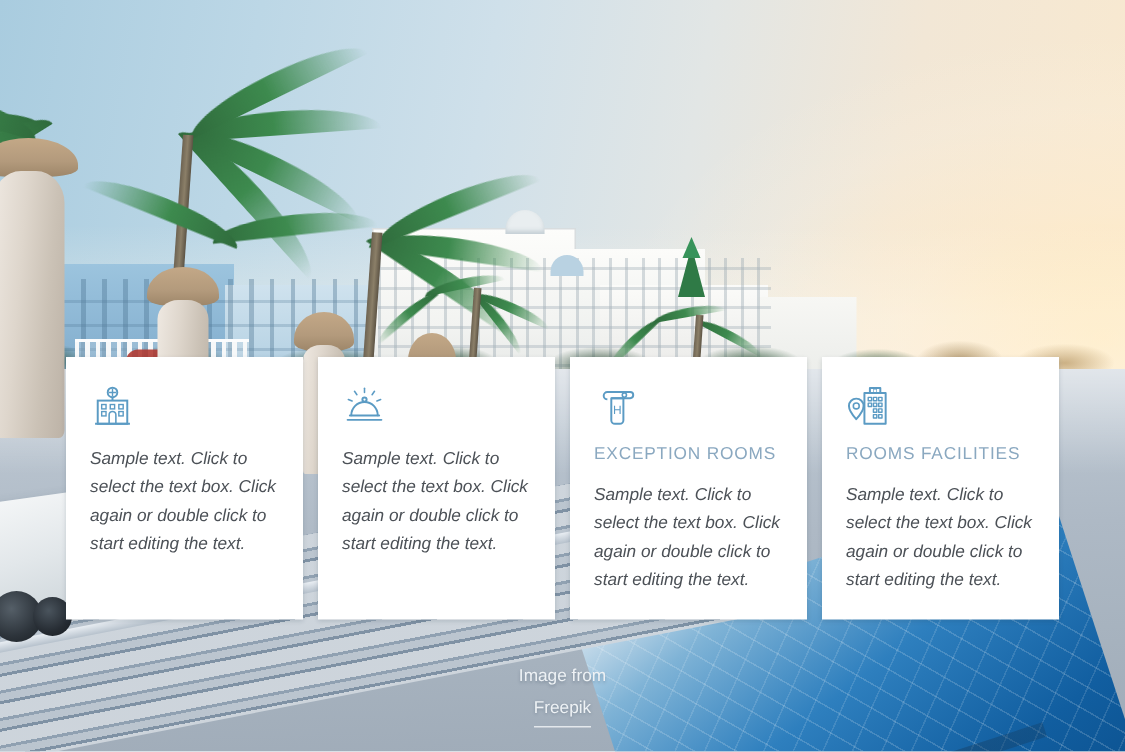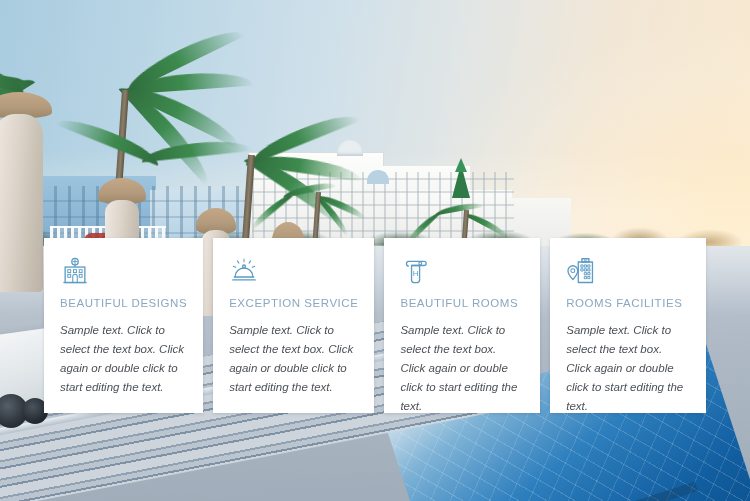--- a/index.html
+++ b/index.html
@@ -368,52 +368,50 @@
           <rect x="5.5" y="11.8" width="21" height="16.5"></rect>
           <path d="M3.6 28.3h24.8" stroke-width="1.4"></path>
           <rect x="8.3" y="14.6" width="3.1" height="3.1" stroke-width="1"></rect>
           <rect x="14.4" y="14.6" width="3.1" height="3.1" stroke-width="1"></rect>
           <rect x="20.5" y="14.6" width="3.1" height="3.1" stroke-width="1"></rect>
           <rect x="8.3" y="19.6" width="3.1" height="3.1" stroke-width="1"></rect>
           <rect x="20.5" y="19.6" width="3.1" height="3.1" stroke-width="1"></rect>
           <path d="M13.6 28.3v-6.4a2.4 2.4 0 0 1 4.8 0v6.4" stroke-width="1.1"></path>
         </svg>
       </div>
-      <div class="card-title">BEAUTIFUL DESIGNS</div>
       <div class="card-body">Sample text. Click to select the text box. Click again or double click to start editing the text.</div>
     </div>
 
     <div class="card">
       <div class="card-icon">
         <svg width="30" height="30" viewBox="0 0 32 32" fill="none" stroke="#5b9bc4" stroke-width="1.4" stroke-linecap="round">
           <path d="M4 25.5h24"></path>
           <path d="M5.6 22.4h20.8"></path>
           <path d="M6.6 22.2a9.4 9.4 0 0 1 18.8 0"></path>
           <circle cx="16" cy="11.1" r="1.5"></circle>
           <path d="M16 6.1v-3" stroke-width="1.1"></path>
           <path d="M10.6 7.6 8.9 5.2" stroke-width="1.1"></path>
           <path d="M21.4 7.6 23.1 5.2" stroke-width="1.1"></path>
           <path d="M7.2 12.1 4.5 11" stroke-width="1.1"></path>
           <path d="M24.8 12.1 27.5 11" stroke-width="1.1"></path>
         </svg>
       </div>
-      <div class="card-title">EXCEPTION SERVICE</div>
       <div class="card-body">Sample text. Click to select the text box. Click again or double click to start editing the text.</div>
     </div>
 
     <div class="card">
       <div class="card-icon">
         <svg width="30" height="30" viewBox="0 0 32 32" fill="none" stroke="#5b9bc4" stroke-width="1.4" stroke-linejoin="round">
           <path d="M12.3 10.1h13.4a2.2 2.2 0 0 0 0-4.4H9.5a2.6 2.6 0 0 0 0 5.2"></path>
           <circle cx="21.6" cy="7.9" r="1.5" stroke-width="1.1"></circle>
           <path d="M12.3 10.1h8.6v15.6a2.6 2.6 0 0 1-2.6 2.6h-3.4a2.6 2.6 0 0 1-2.6-2.6z"></path>
           <text x="16.6" y="21.2" font-family="Liberation Sans, sans-serif" font-size="8.5" fill="#5b9bc4" stroke="none" text-anchor="middle">H</text>
         </svg>
       </div>
-      <div class="card-title">BEAUTIFUL ROOMS</div>
+      <div class="card-title">EXCEPTION ROOMS</div>
       <div class="card-body">Sample text. Click to select the text box. Click again or double click to start editing the text.</div>
     </div>
 
     <div class="card">
       <div class="card-icon">
         <svg width="30" height="30" viewBox="0 0 32 32" fill="none" stroke="#5b9bc4" stroke-width="1.4" stroke-linejoin="round">
           <path d="M13.1 6.4h15.1v21.9H13.1z"></path>
           <path d="M17 2.9h7.4v3.5H17z"></path>
           <text x="20.7" y="6.0" font-family="Liberation Sans, sans-serif" font-size="4.6" fill="#5b9bc4" stroke="none" text-anchor="middle">H</text>
           <g stroke-width="1">
@@ -431,14 +429,18 @@
           <path d="M7.3 10.4a5.2 5.2 0 0 1 5.2 5.2c0 3.6-5.2 9.4-5.2 9.4s-5.2-5.8-5.2-9.4a5.2 5.2 0 0 1 5.2-5.2z"></path>
           <circle cx="7.3" cy="15.6" r="2.1" stroke-width="1.1"></circle>
         </svg>
       </div>
       <div class="card-title">ROOMS FACILITIES</div>
       <div class="card-body">Sample text. Click to select the text box. Click again or double click to start editing the text.</div>
     </div>
 
   </div>
 
+  <div class="attribution">
+    <div>Image from</div>
+    <a class="link" href="#">Freepik</a>
+  </div>
 
 </div>
 
 </body></html>

